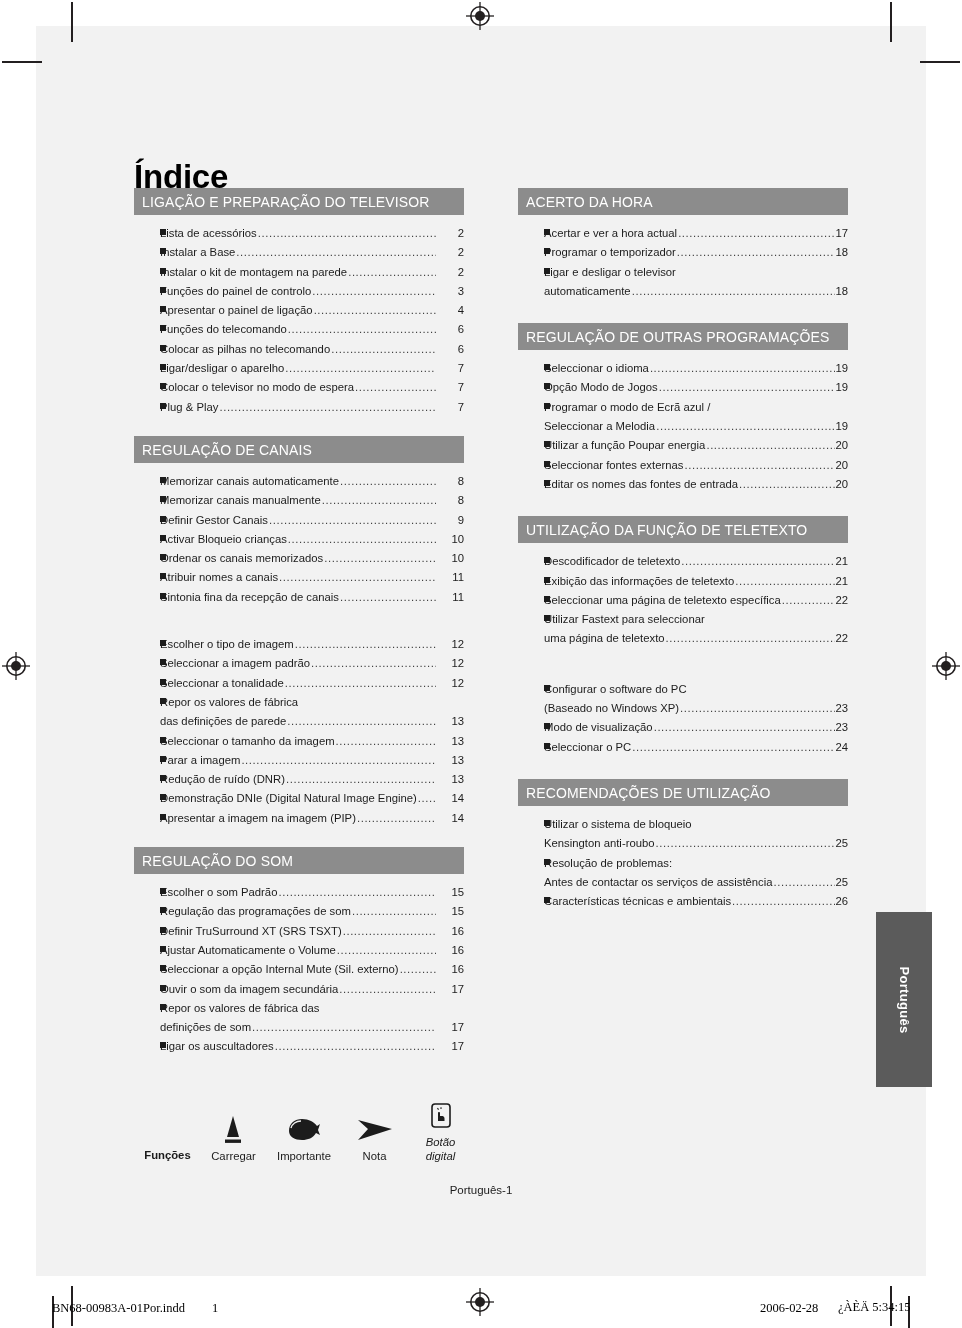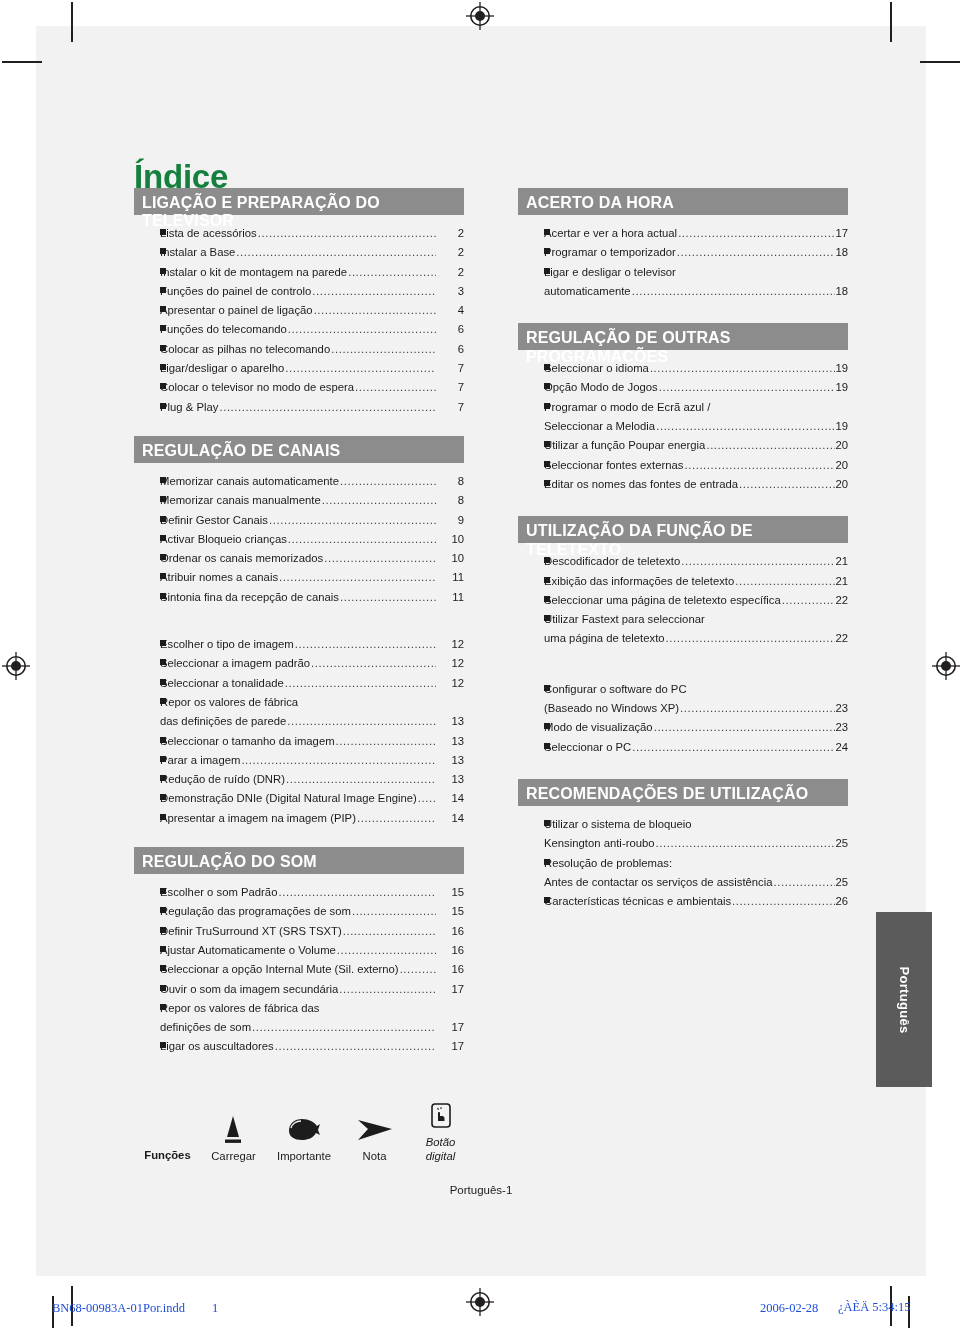--- a/index.html
+++ b/index.html
@@ -48,21 +48,21 @@
     width: 890px;
     height: 1250px;
   }
 
   .title {
     position: absolute;
     left: 98px;
     top: 110px;
     font-size: 33px;
     font-weight: bold;
-    color: #15803d;
+    color: #000000;
     letter-spacing: -0.2px;
   }
 
   .cols {
     position: absolute;
     left: 98px;
     top: 162px;
     width: 700px;
   }
 
@@ -72,22 +72,22 @@
     width: 330px;
   }
   .col-left  { left: 0; }
   .col-right { left: 384px; }
 
   .section { margin-bottom: 0; }
 
   .section-head {
     background: #8c8c8c;
     color: #ffffff;
-    font-size: 16px;
-    font-weight: bold;
+    font-size: 14px;
+    font-weight: normal;
     letter-spacing: 0.15px;
     padding: 6px 0 6px 8px;
     line-height: 1.15;
     height: 15px;
     box-sizing: content-box;
   }
 
   .entries { padding: 9px 0 0 0; }
 
   .entry {
@@ -204,21 +204,21 @@
 
   
   .print-footer {
     position: absolute;
     left: 0;
     top: 1296px;
     width: 962px;
     height: 32px;
     font-family: "Liberation Serif", serif;
     font-size: 12.5px;
-    color: #1d4ed8;
+    color: #000000;
   }
   .print-footer .pf-left  { position: absolute; left: 52px;  top: 5px; }
   .print-footer .pf-num   { position: absolute; left: 212px; top: 5px; }
   .print-footer .pf-right { position: absolute; left: 760px; top: 5px; }
   .print-footer .pf-time  { position: absolute; left: 838px; top: 4px; }
   .pf-rule {
     position: absolute;
     width: 1.5px;
     height: 32px;
     background: #231f20;

